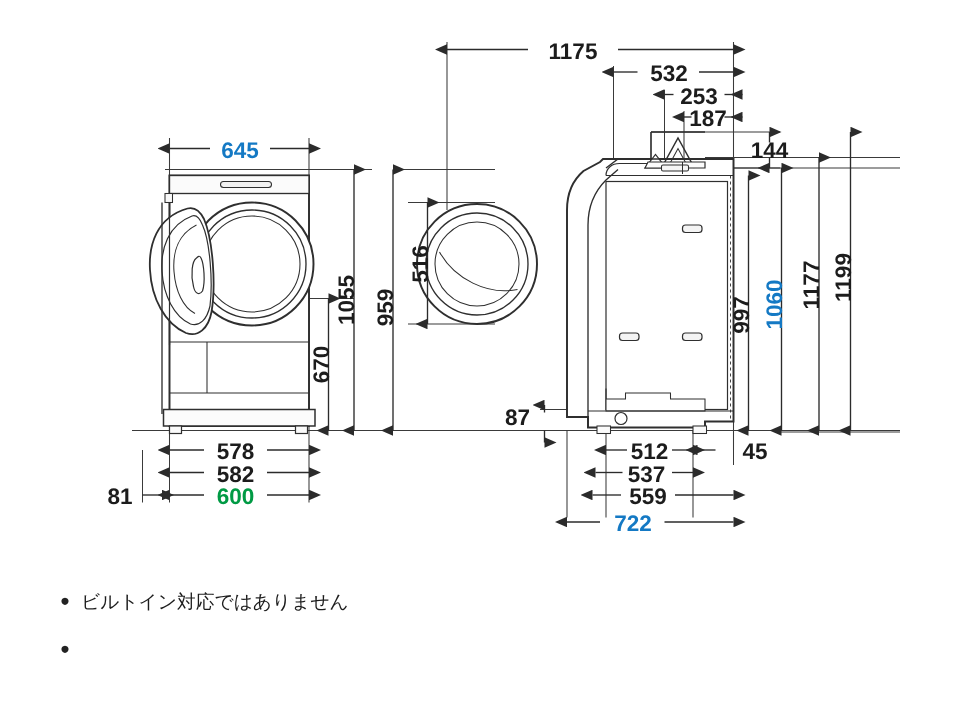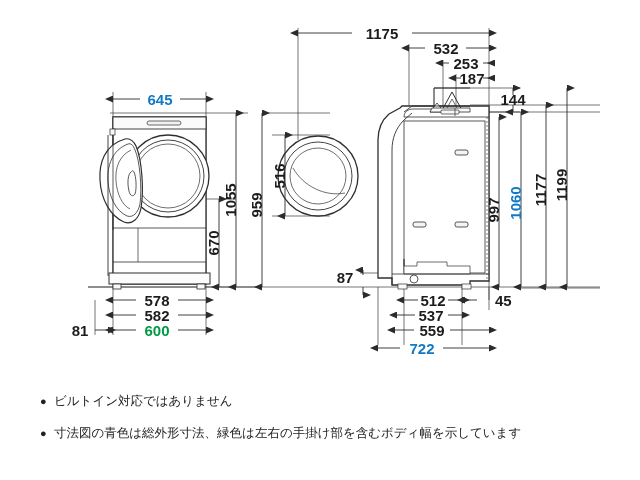--- a/index.html
+++ b/index.html
@@ -318,17 +318,16 @@
     <text class="dim-text blue" x="422" y="354" text-anchor="middle">722</text>
   </svg>
 
   <div class="notes">
     <div class="note-row">
       <span class="note-bullet">●</span>
       <span class="note-text">ビルトイン対応ではありません</span>
     </div>
     <div class="note-row">
       <span class="note-bullet">●</span>
-      <span class="note-text">寸法図の青色は総外形寸法、緑色は左右の手掛け部を含むボディ幅を示しています</span>
     </div>
   </div>
 
 </div>
 
 </body></html>

